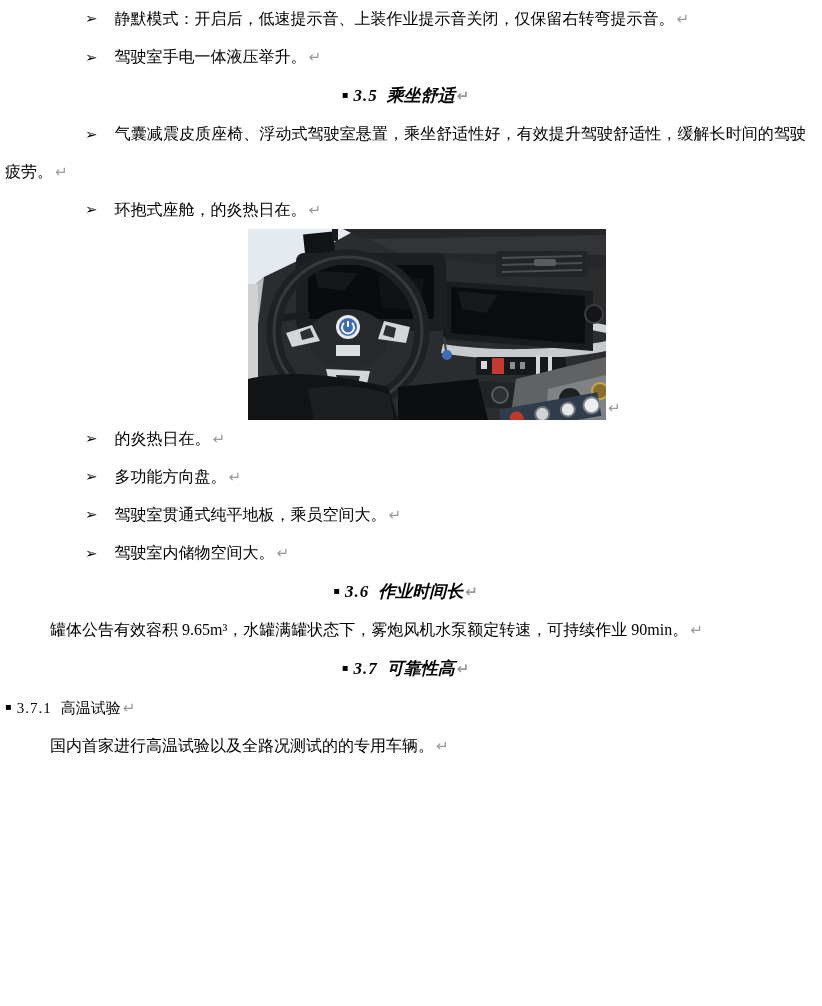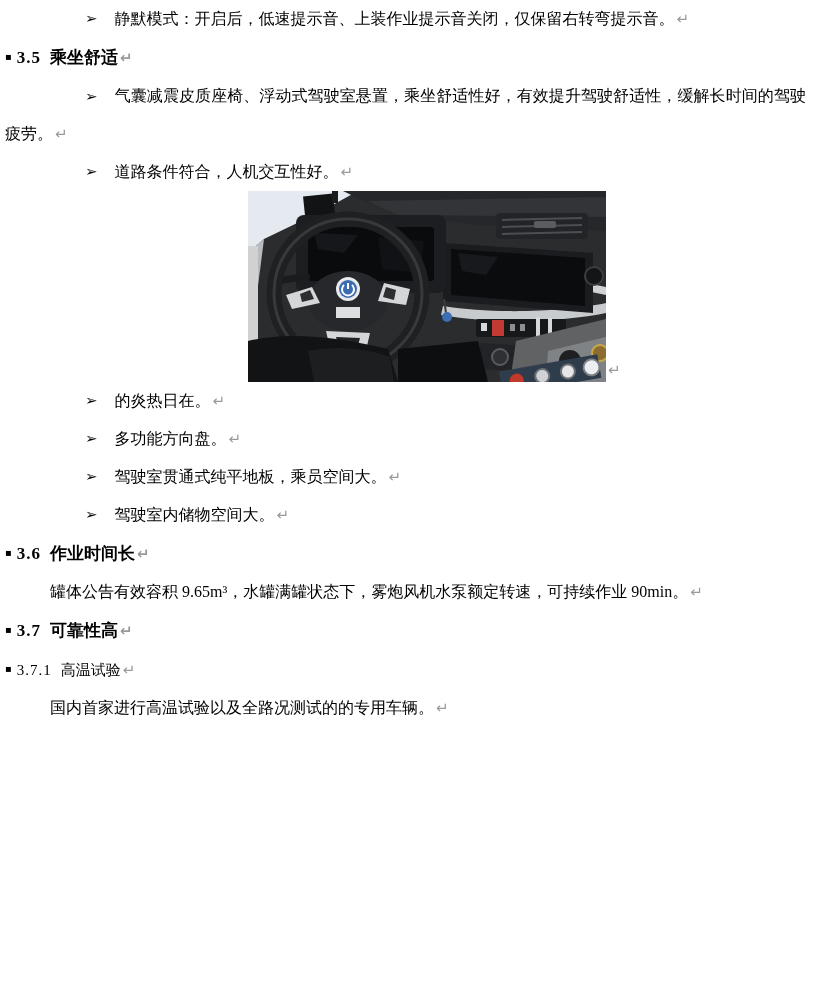--- a/index.html
+++ b/index.html
@@ -9,46 +9,47 @@
     background:#ffffff;
     color:#000;
     font-family:"Liberation Serif","DejaVu Serif",serif;
     overflow:hidden;
   }
   .flow { padding:0 16px 0 5px; }
   p, h2, h3 { margin:0; font-size:16px; line-height:38px; text-align:justify; font-weight:normal; }
   .bullet { text-indent:80px; }
   .arrow { display:inline-block; text-indent:0; margin-right:17px; font-size:15px; color:#000; transform:scaleY(0.9); }
   .body-para { text-indent:45px; }
-  h2 { font-size:17px; font-weight:bold; text-align:left; }
+  h2 { font-size:17px; font-weight:bold; text-align:center;font-style:italic; }
   h3 { font-size:15px; font-weight:normal; text-align:left; }
   .sq { font-size:10px; vertical-align:3px; margin-right:5px; font-family:"DejaVu Sans",sans-serif; }
   .hnum { margin-right:9px; letter-spacing:1px; }
   .pmark {
     color:#9a9a9a; font-size:15px; margin-left:2px;
     font-family:"DejaVu Sans",sans-serif; text-indent:0; display:inline-block;
   }
   .figure { position:relative; height:191px; line-height:0; margin-left:243px; white-space:nowrap; }
   .figure svg { display:inline-block; vertical-align:top; }
   .figure .pmark { position:relative; top:172px; line-height:15px; }
 </style>
 </head>
 <body>
 
 <div class="page">
   <div class="flow">
 
     <p class="bullet"><span class="arrow">➢</span><span>静默模式：开启后，低速提示音、上装作业提示音关闭，仅保留右转弯提示音。</span><span class="pmark">↵</span></p>
 
+    <p class="bullet"><span class="arrow">➢</span><span>驾驶室手电一体液压举升。</span><span class="pmark">↵</span></p>
 
     <h2><span class="sq">▪</span><span class="hnum">3.5</span><span>乘坐舒适</span><span class="pmark">↵</span></h2>
 
     <p class="bullet"><span class="arrow">➢</span><span>气囊减震皮质座椅、浮动式驾驶室悬置，乘坐舒适性好，有效提升驾驶舒适性，缓解长时间的驾驶疲劳。</span><span class="pmark">↵</span></p>
 
-    <p class="bullet"><span class="arrow">➢</span><span>道路条件符合，人机交互性好。</span><span class="pmark">↵</span></p>
+    <p class="bullet"><span class="arrow">➢</span><span>环抱式座舱，的炎热日在。</span><span class="pmark">↵</span></p>
 
     <div class="figure">
       <svg width="358" height="191" viewBox="0 0 358 191" xmlns="http://www.w3.org/2000/svg">
 
         <rect width="358" height="191" fill="#2b2c2e"></rect>
 
         <polygon points="0,0 110,0 70,22 16,48 0,62" fill="#e4eaef"></polygon>
         <polygon points="0,62 16,48 10,95 0,120" fill="#b9bcbe"></polygon>
         <rect x="0" y="55" width="10" height="100" fill="#cfd1d3"></rect>
 

